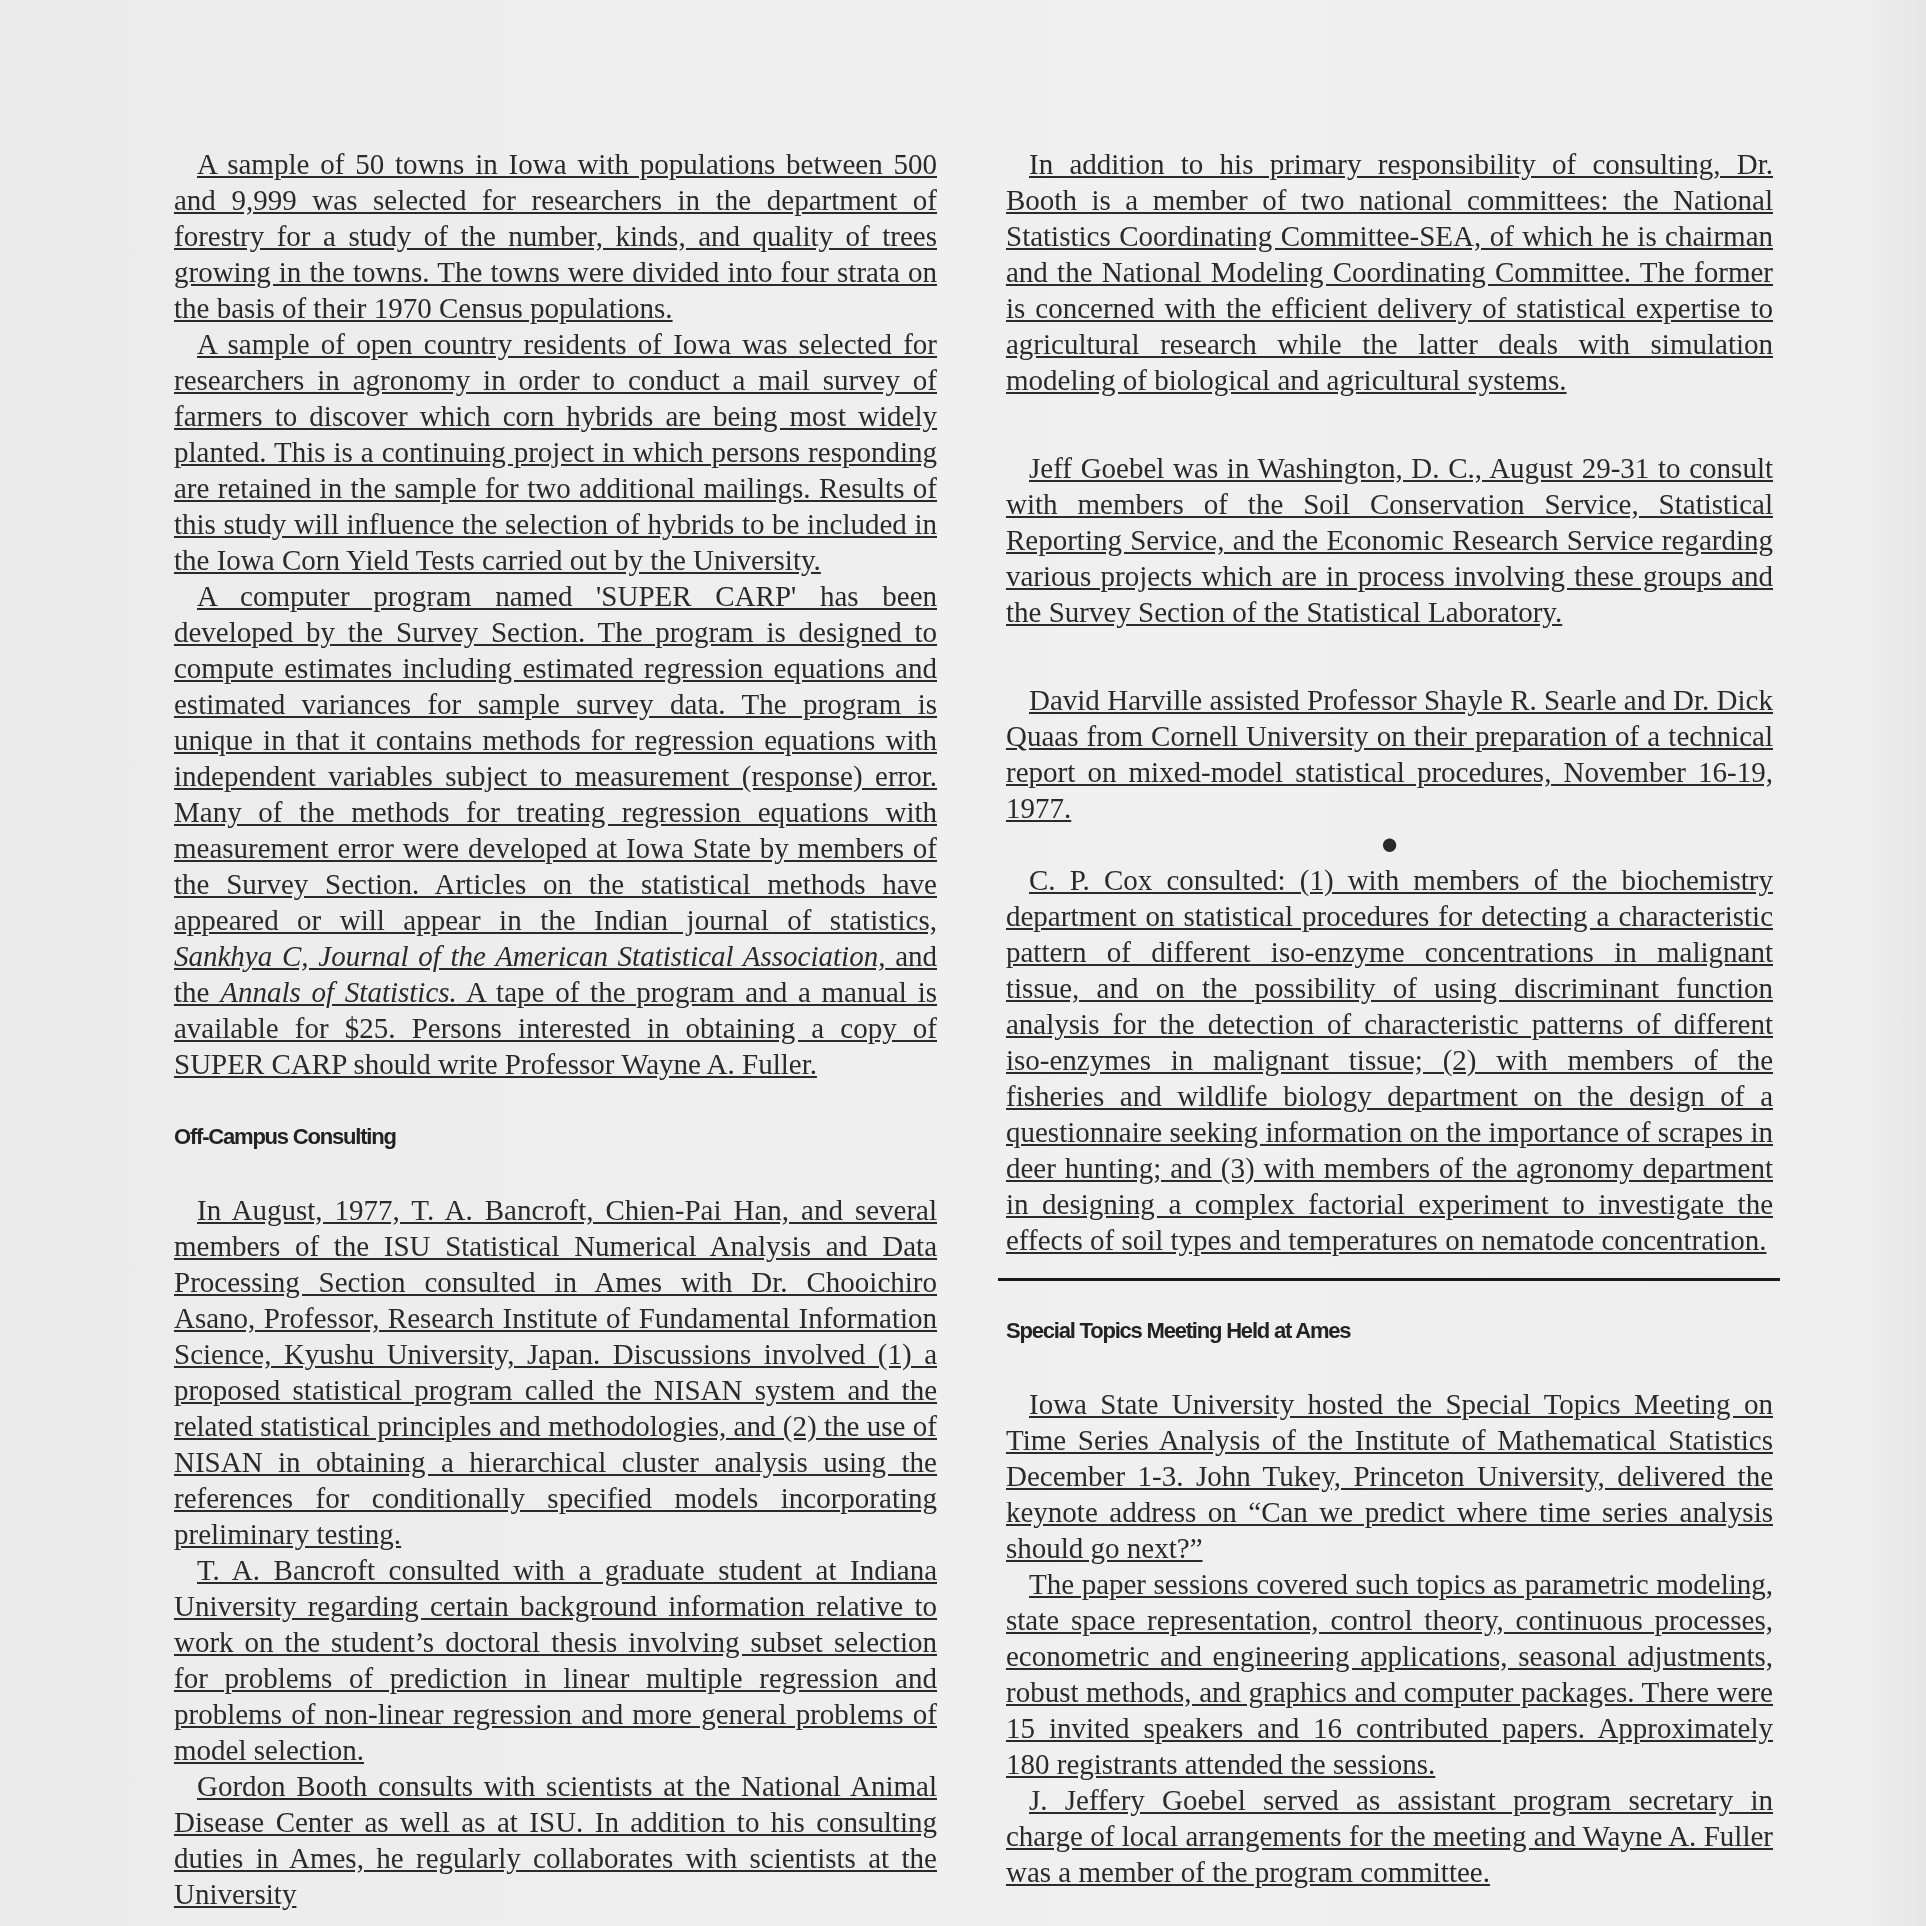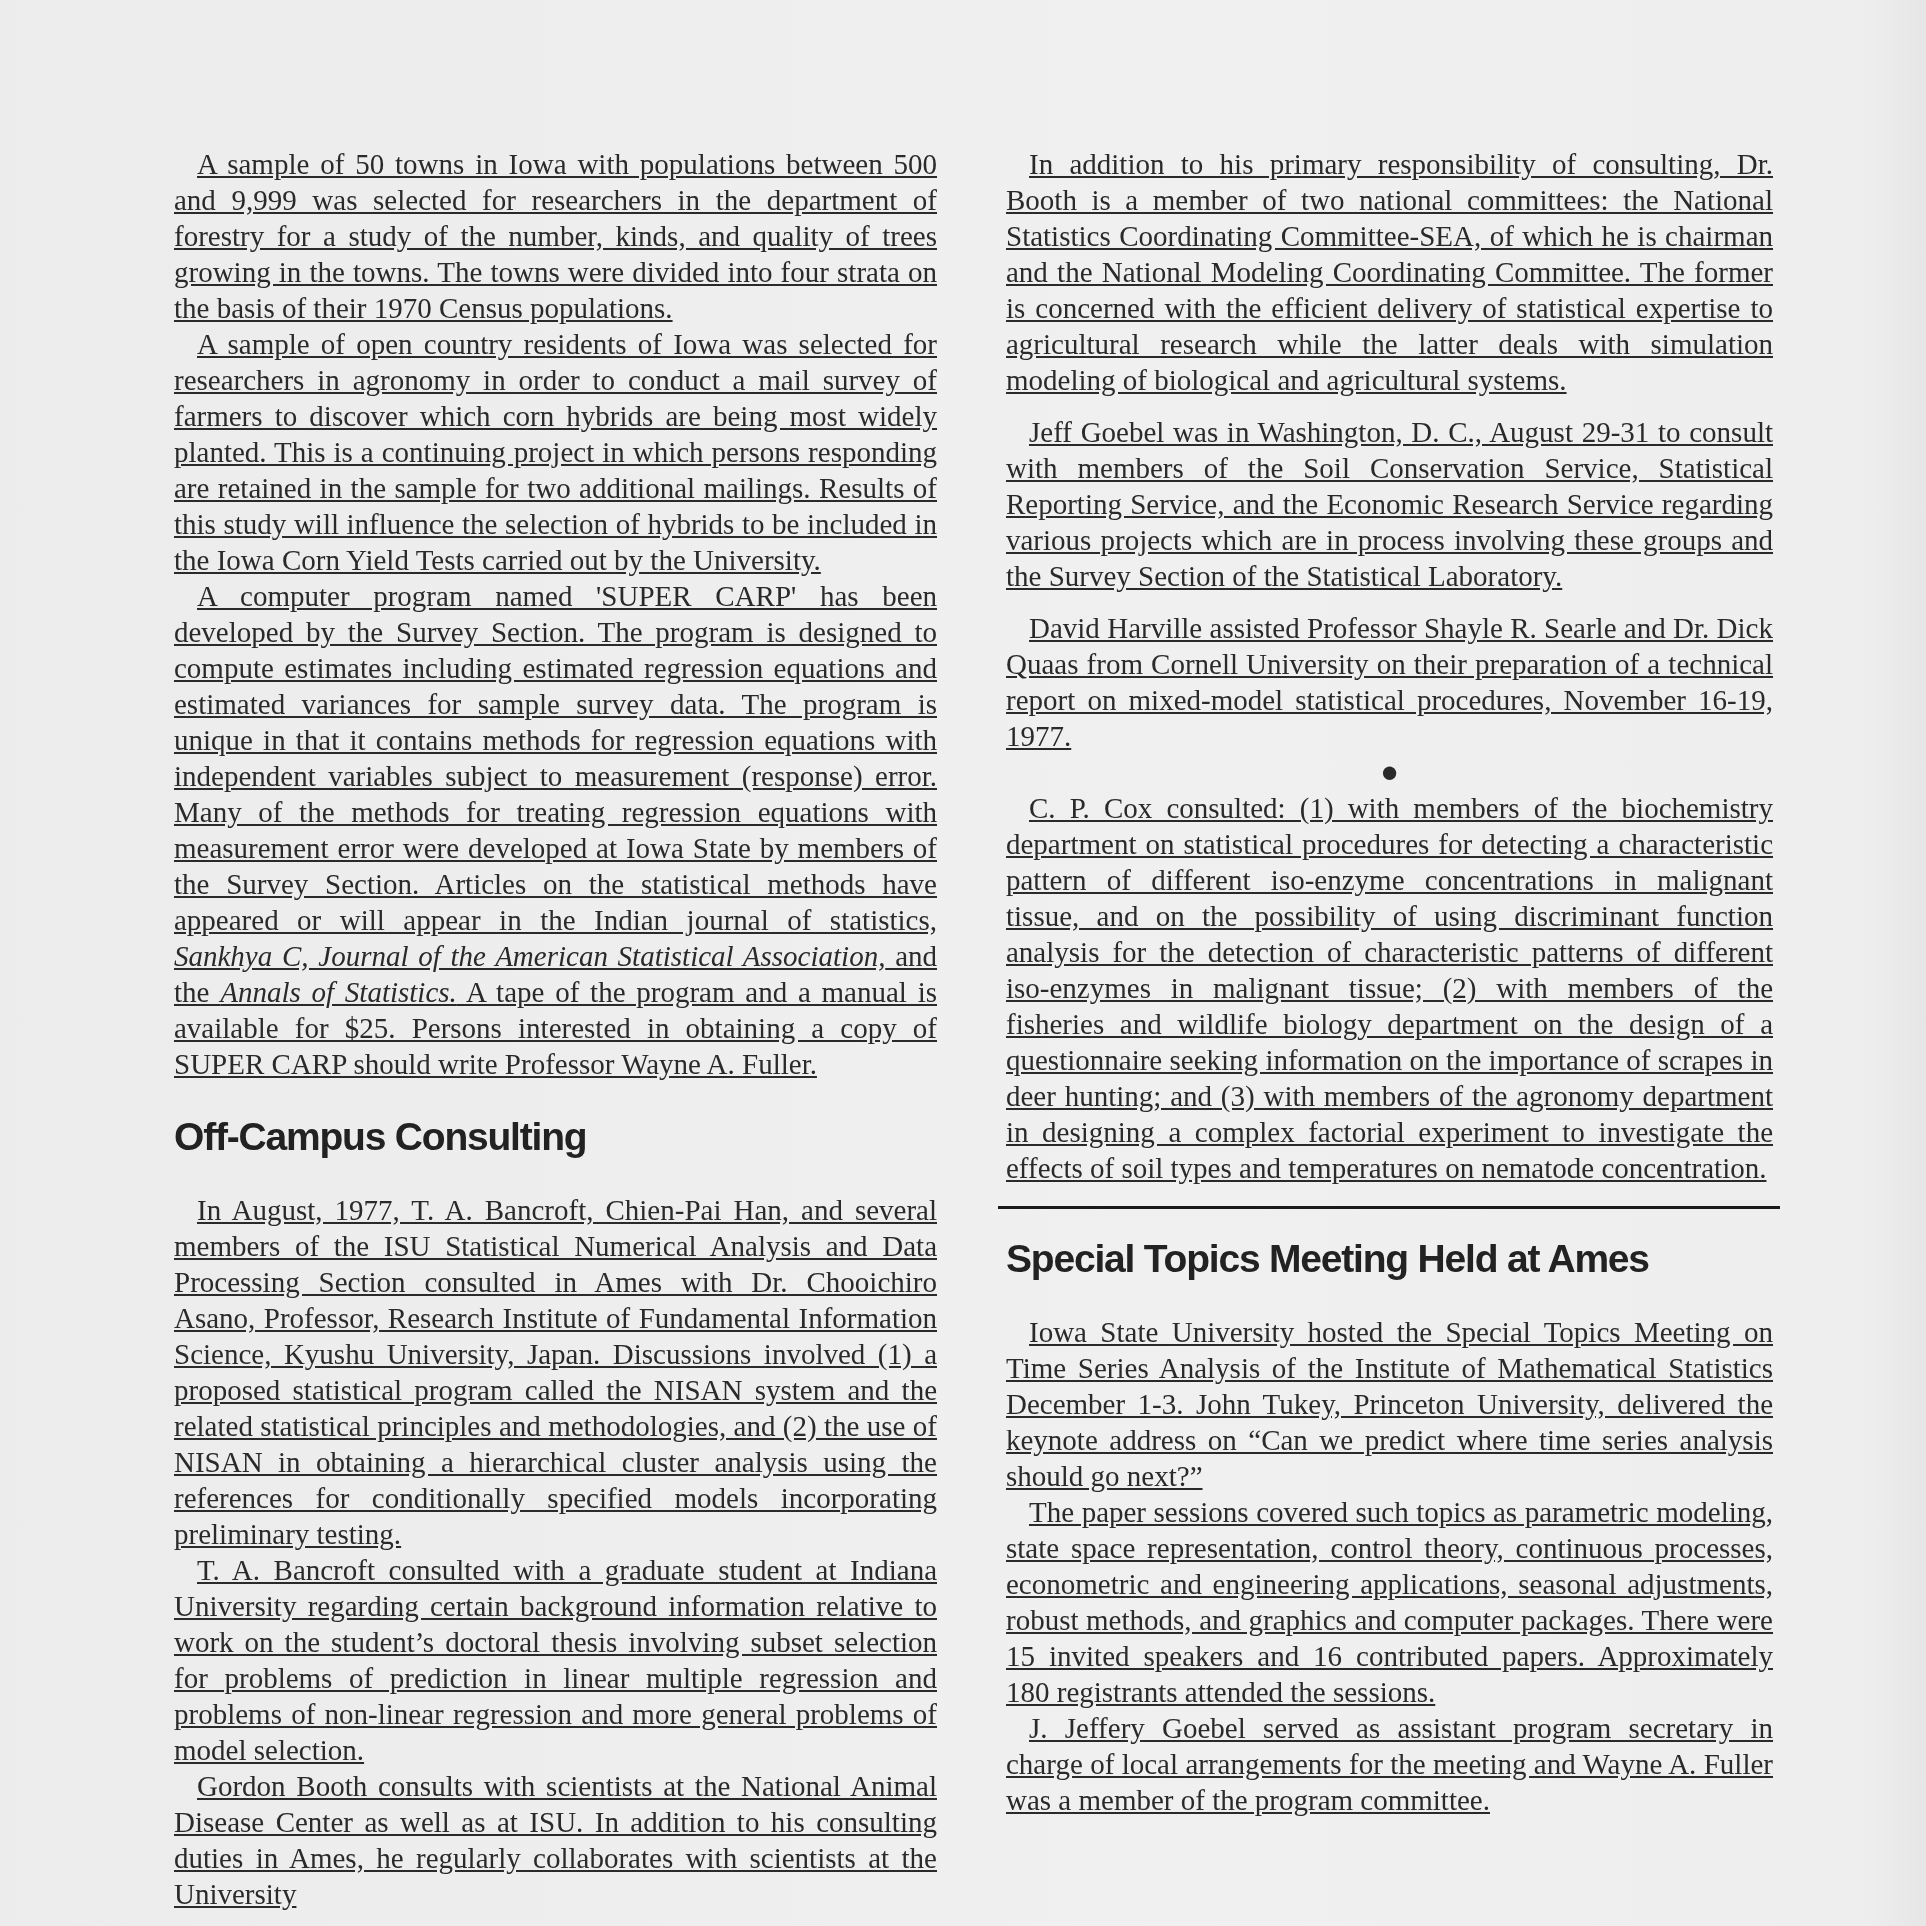--- a/index.html
+++ b/index.html
@@ -5,23 +5,23 @@
   html, body { margin:0; padding:0; }
   body { width:1965px; height:2542px; background:#efefef; position:relative; overflow:hidden;
          font-family:"Liberation Serif", "DejaVu Serif", serif; color:#2a2a2a; }
   .page { position:absolute; left:0; top:0; width:1965px; height:2536px;
           background:linear-gradient(to right,#ececec 0%,#f0f0f0 60%,#eeeeee 95%,#e4e4e4 98.6%,#9a9a9a 98.9%,#f2f2f2 99.1%,#ececec 100%); }
   .col { position:absolute; width:763px; font-size:29px; line-height:36px; text-align:justify; hyphens:manual; }
   .col-left { left:174px; top:146px; }
   .col-right { left:1006px; top:146px; width:767px; }
   .col p { margin:0; text-indent:0; }
   .col p.ind { text-indent:23px;text-decoration:underline; }
-  .col p.gap { margin-top:16px; }
+  .col p.gap { margin-top:52px; }
   .col i { font-style:italic; }
-  h2 { font-family:"Liberation Sans","DejaVu Sans",sans-serif; font-weight:bold; font-size:39px;
+  h2 { font-family:"Liberation Sans","DejaVu Sans",sans-serif; font-weight:bold; font-size:22px;
        letter-spacing:-1.2px; margin:0; line-height:36px; color:#222; }
   .h-off { margin-top:37px; margin-bottom:37px; }
   .h-spec { margin-top:32px; margin-bottom:37px; }
   .bullet { text-align:center; font-size:31px; line-height:36px; height:36px; }
   .rule { height:0; border-top:3.5px solid #1a1a1a; margin-top:20px; margin-left:-7.7px; width:782px; }
 </style>
 </head>
 <body>
 
 <div class="page"></div>

